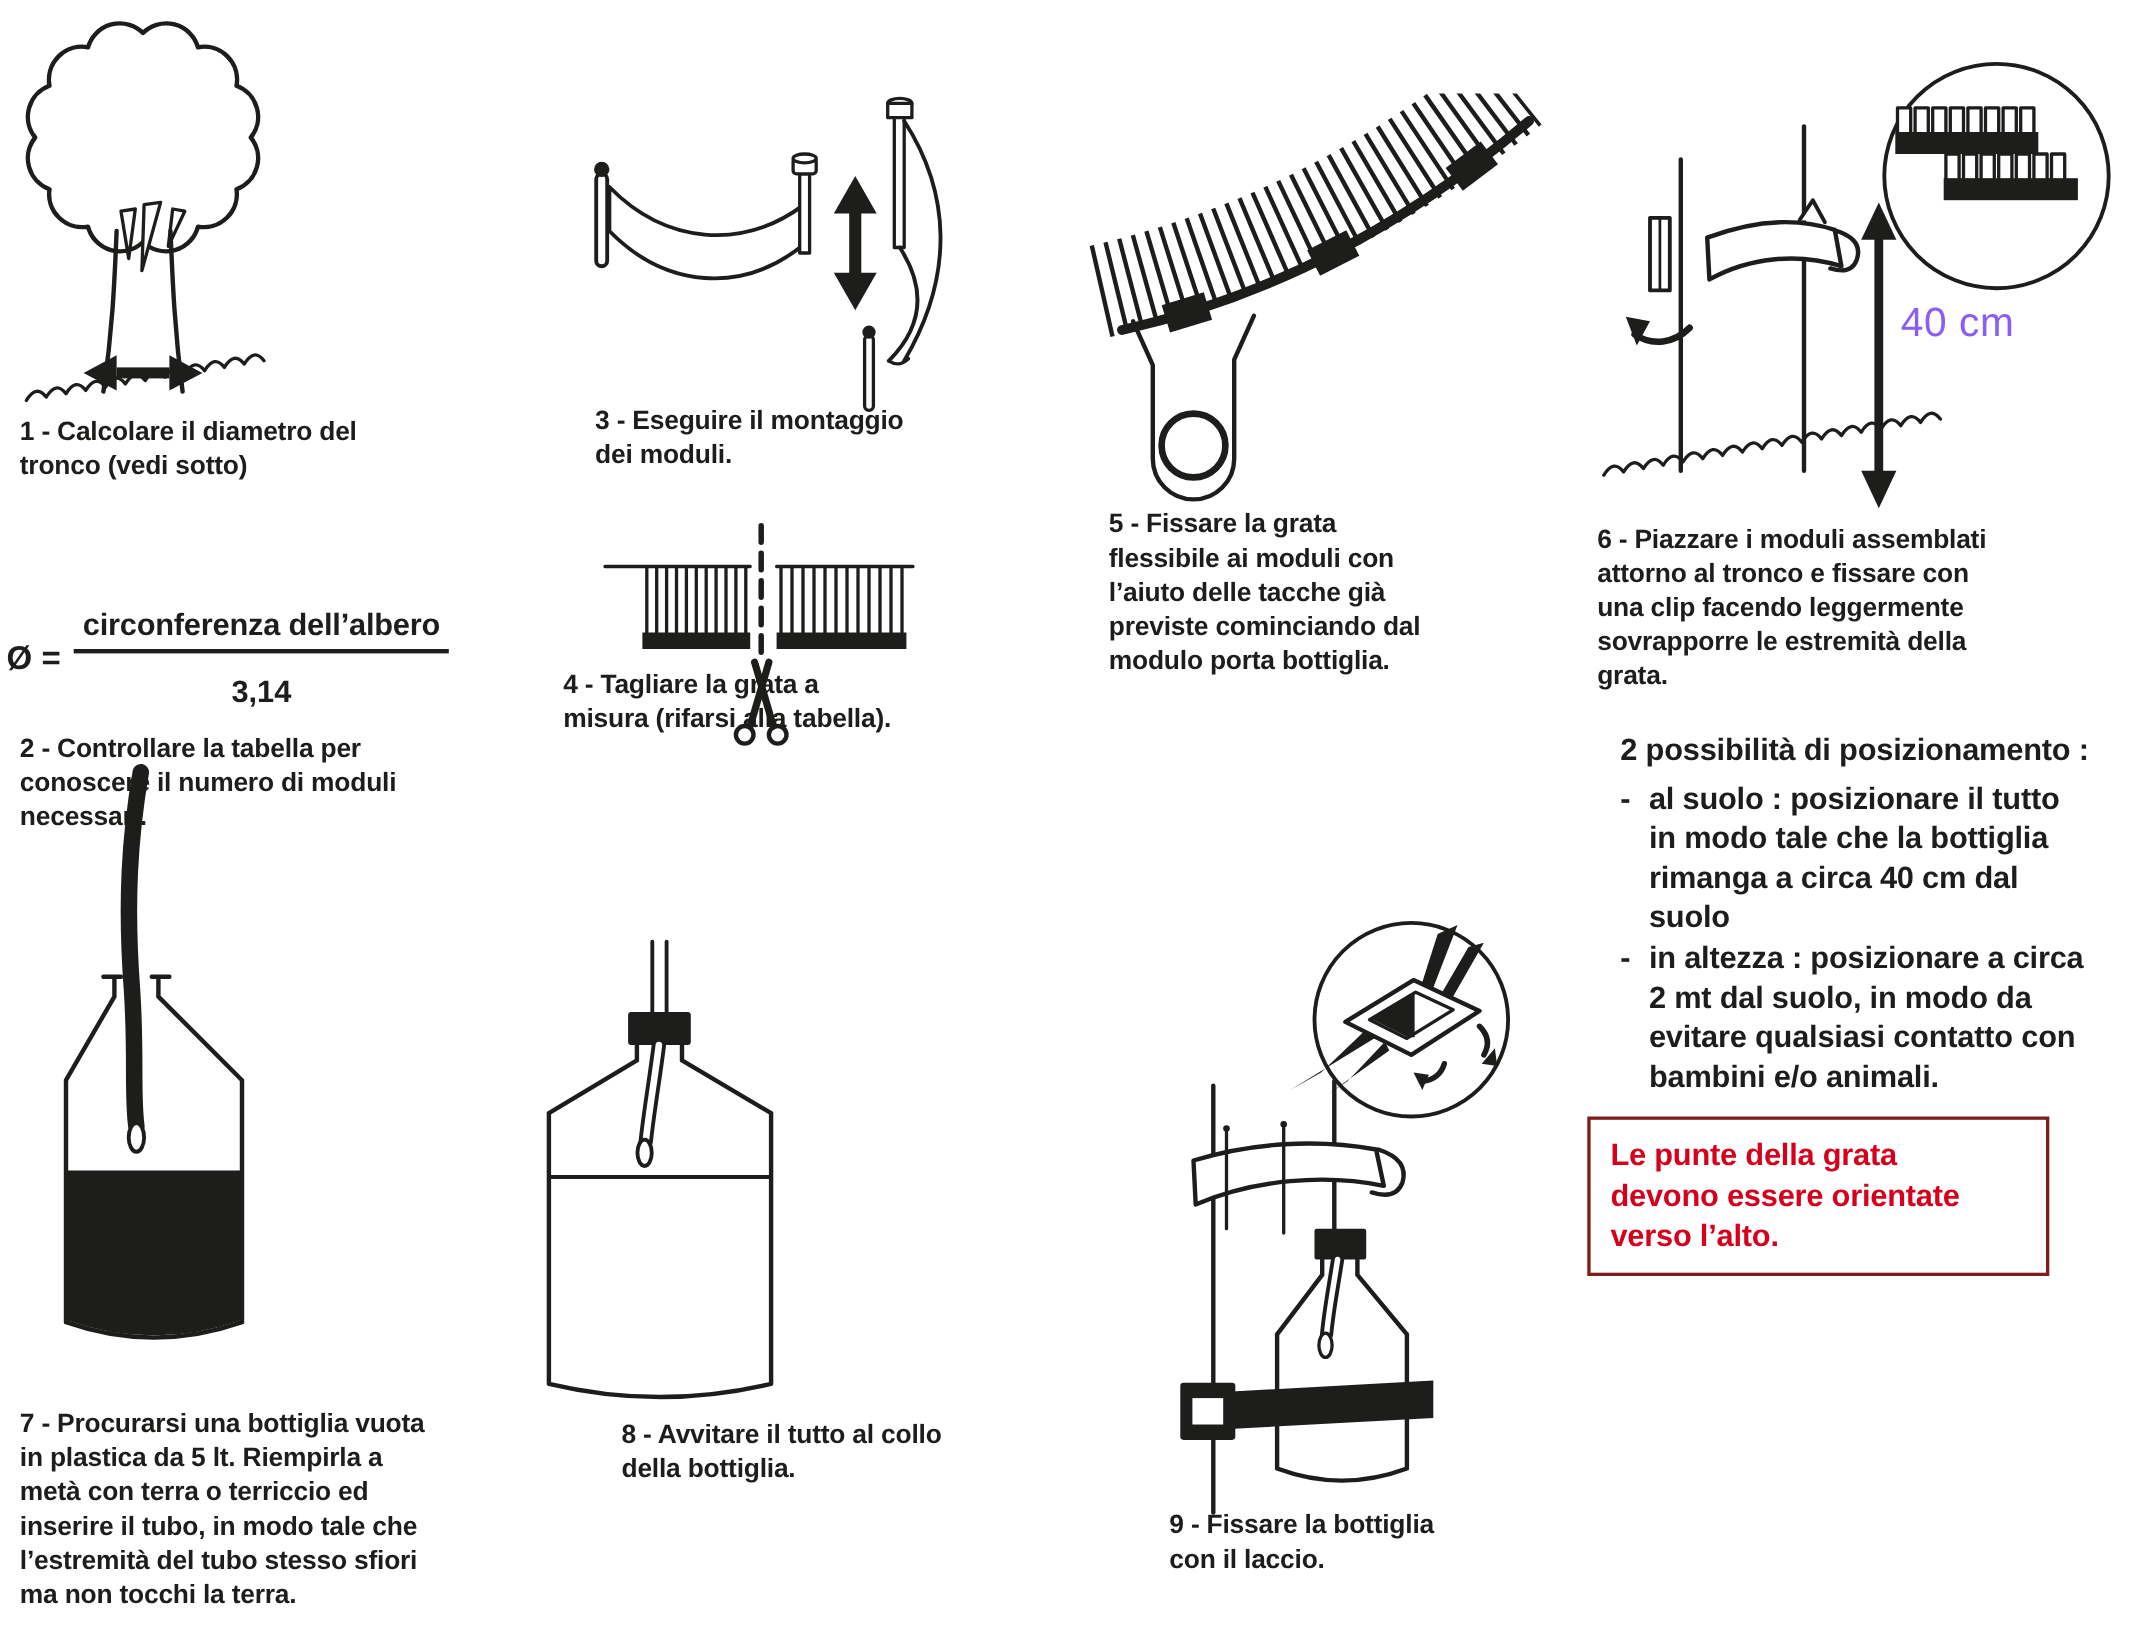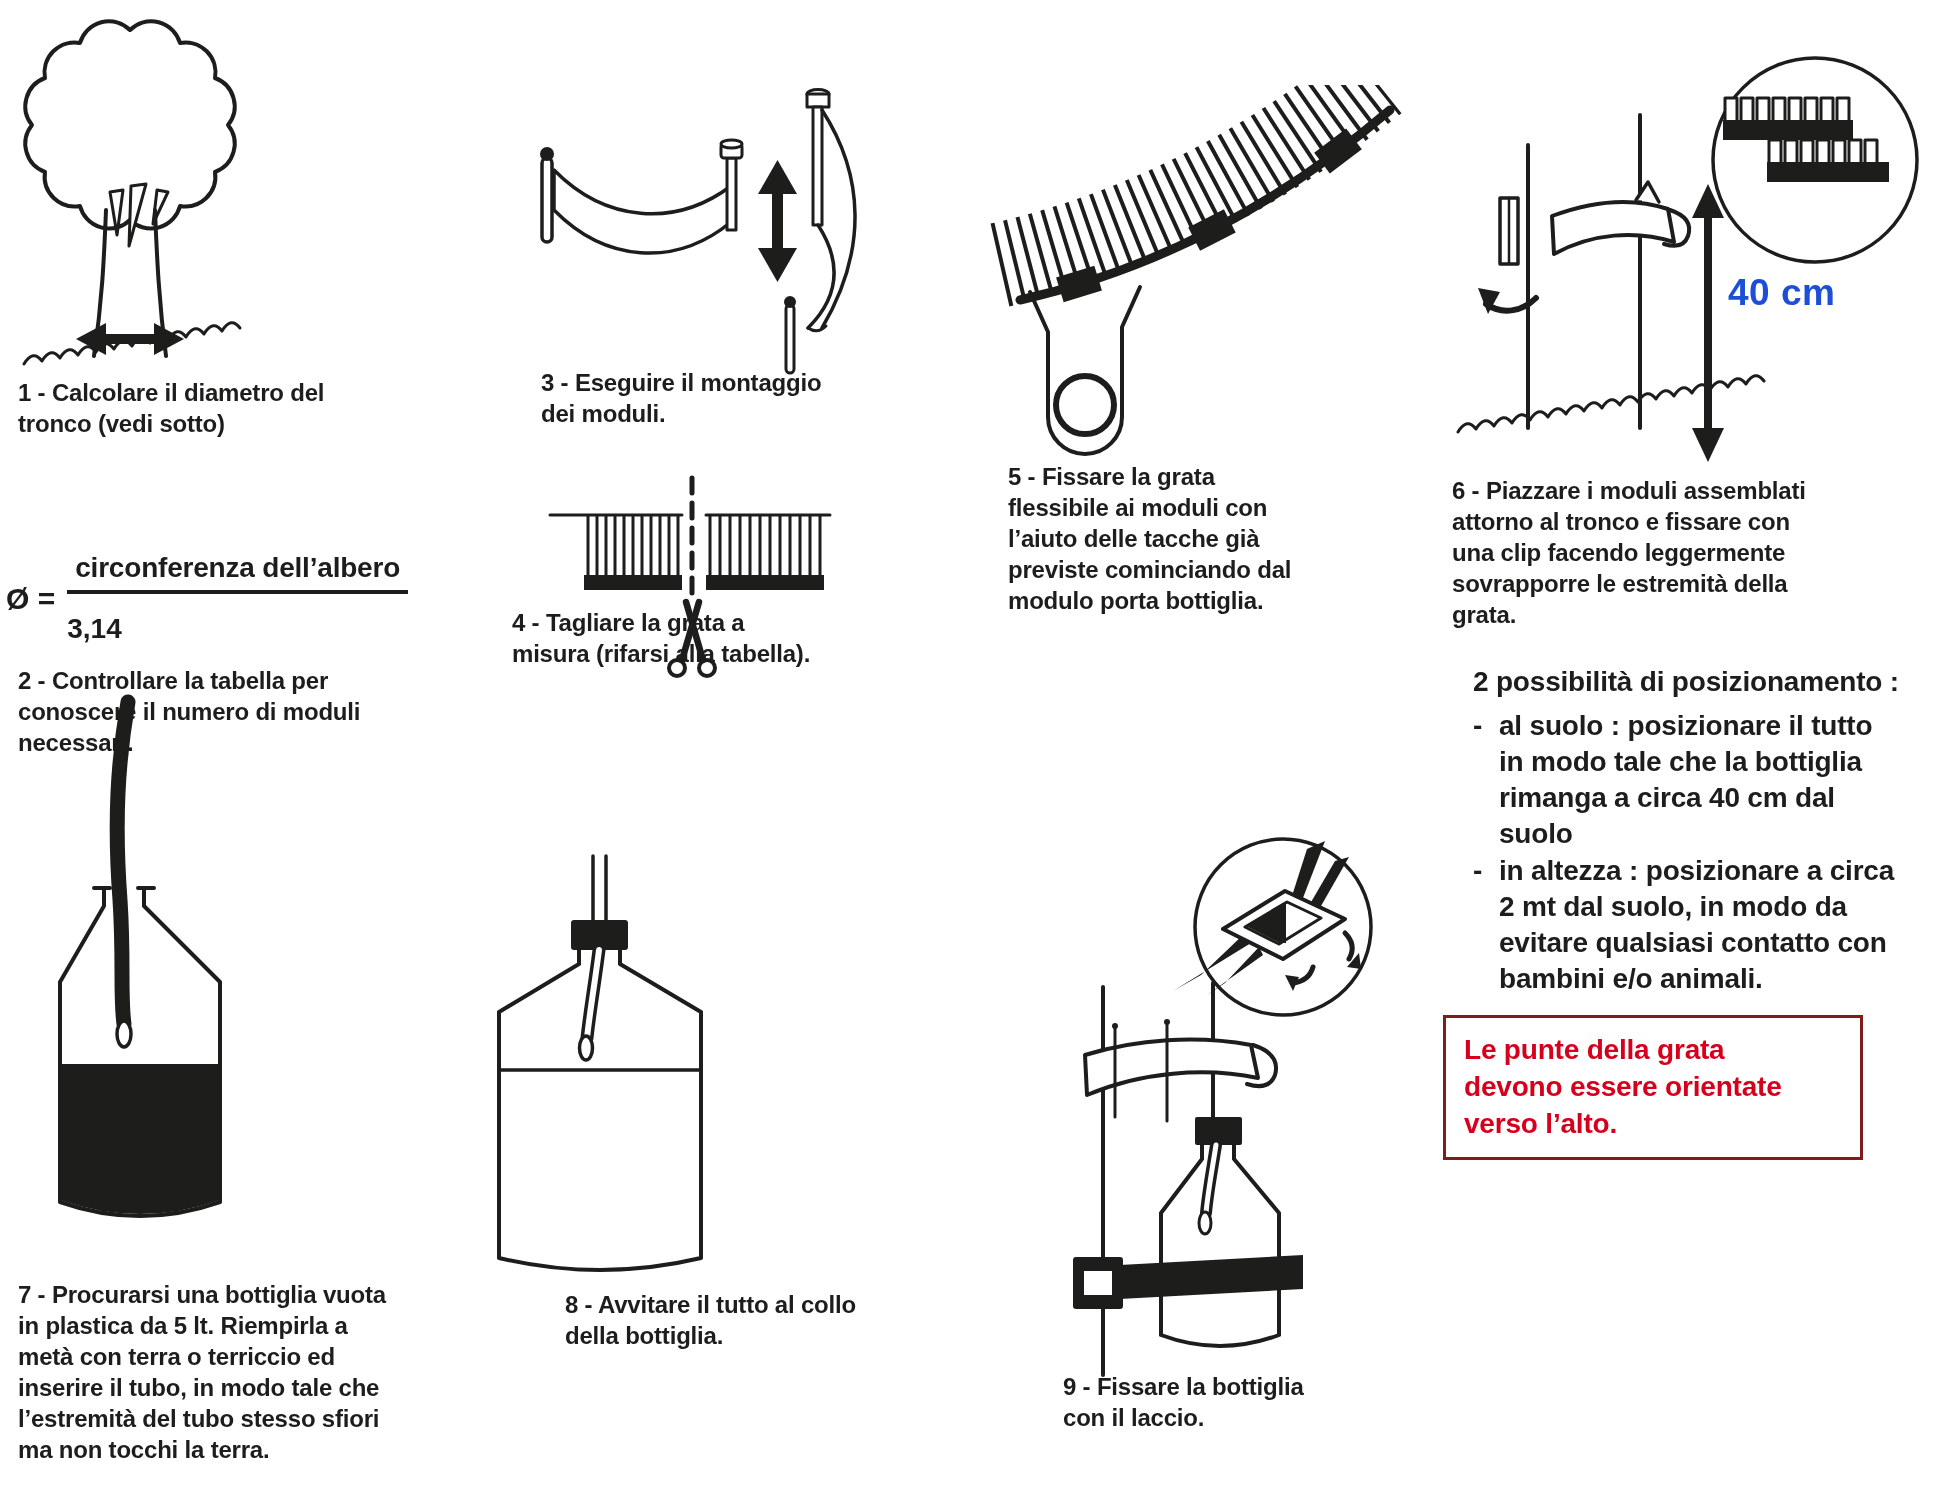--- a/index.html
+++ b/index.html
@@ -8,34 +8,34 @@
     font-family:"Liberation Sans","DejaVu Sans",sans-serif;color:#1d1d1b;overflow:hidden;
   }
   .t{
     position:absolute;font-weight:bold;font-size:24px;line-height:1.29;
     color:#1d1d1b;white-space:pre-line;letter-spacing:-0.2px;
   }
   .illus{position:absolute;}
   .illus svg{display:block;}
   .formula{position:absolute;display:flex;align-items:center;gap:12px;font-weight:bold;}
   .formula .lhs{font-size:30px;}
-  .frac{display:inline-block;}
+  .frac{display:inline-block;text-align:center;}
   .frac .num{display:block;font-size:28px;padding:0 8px 6px 8px;border-bottom:4px solid #1d1d1b;letter-spacing:-0.2px;}
   .frac .den{display:block;font-size:28px;padding-top:19px;}
   .pos-block{position:absolute;font-weight:bold;font-size:28px;line-height:1.29;letter-spacing:-0.2px;margin-left:21px;}
   .pos-title{margin-bottom:8px;}
   .bullet{display:flex;gap:12px;}
   .bullet .dash{flex:0 0 14px;}
   .bullet .opt{white-space:pre-line;}
   .warn{
     position:absolute;border:3px solid #7f1d1d;color:#d6001c;font-weight:bold;
     font-size:28px;line-height:1.32;padding:14px 18px;white-space:pre-line;letter-spacing:-0.2px;
   }
   .measure-label{
-    position:absolute;font-weight:700;font-size:37px;color:#1d4ed8;letter-spacing:0.5px;
+    position:absolute;font-weight:400;font-size:37px;color:#8b5cf6;letter-spacing:0.5px;
   }
   svg *{vector-effect:none;}
 </style>
 </head>
 <body>
 
 <div class="page">
 
   <div class="illus" style="left:10px;top:10px;">
     <svg width="240" height="370" viewBox="0 0 240 370" fill="none" stroke="#1d1d1b" stroke-linecap="round" stroke-linejoin="round">

